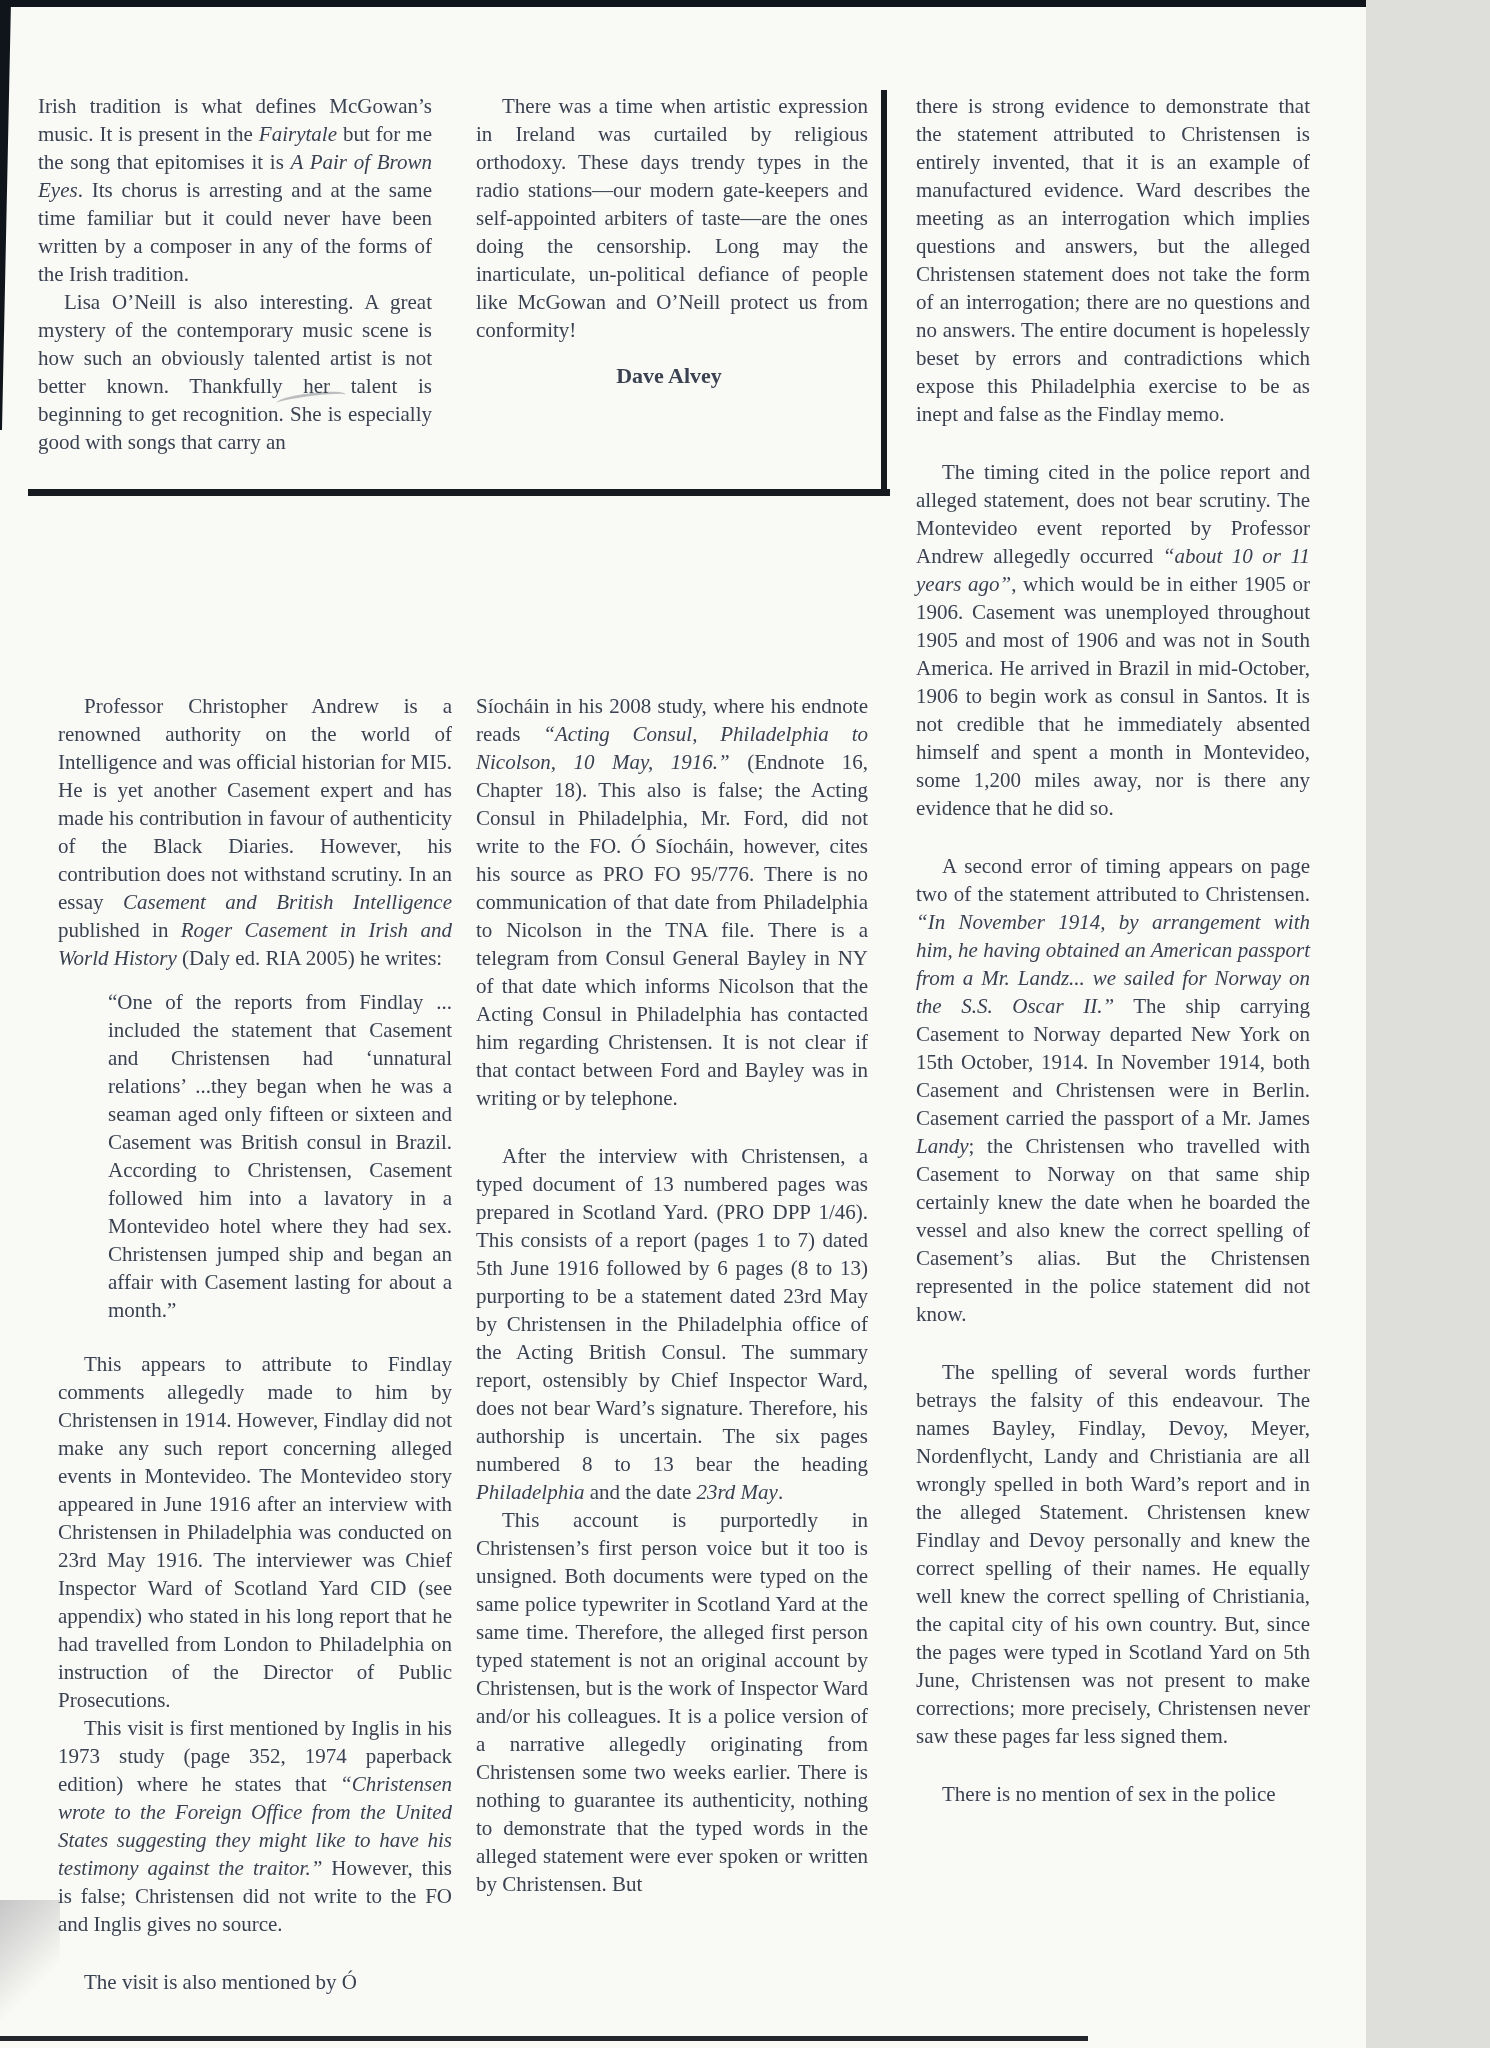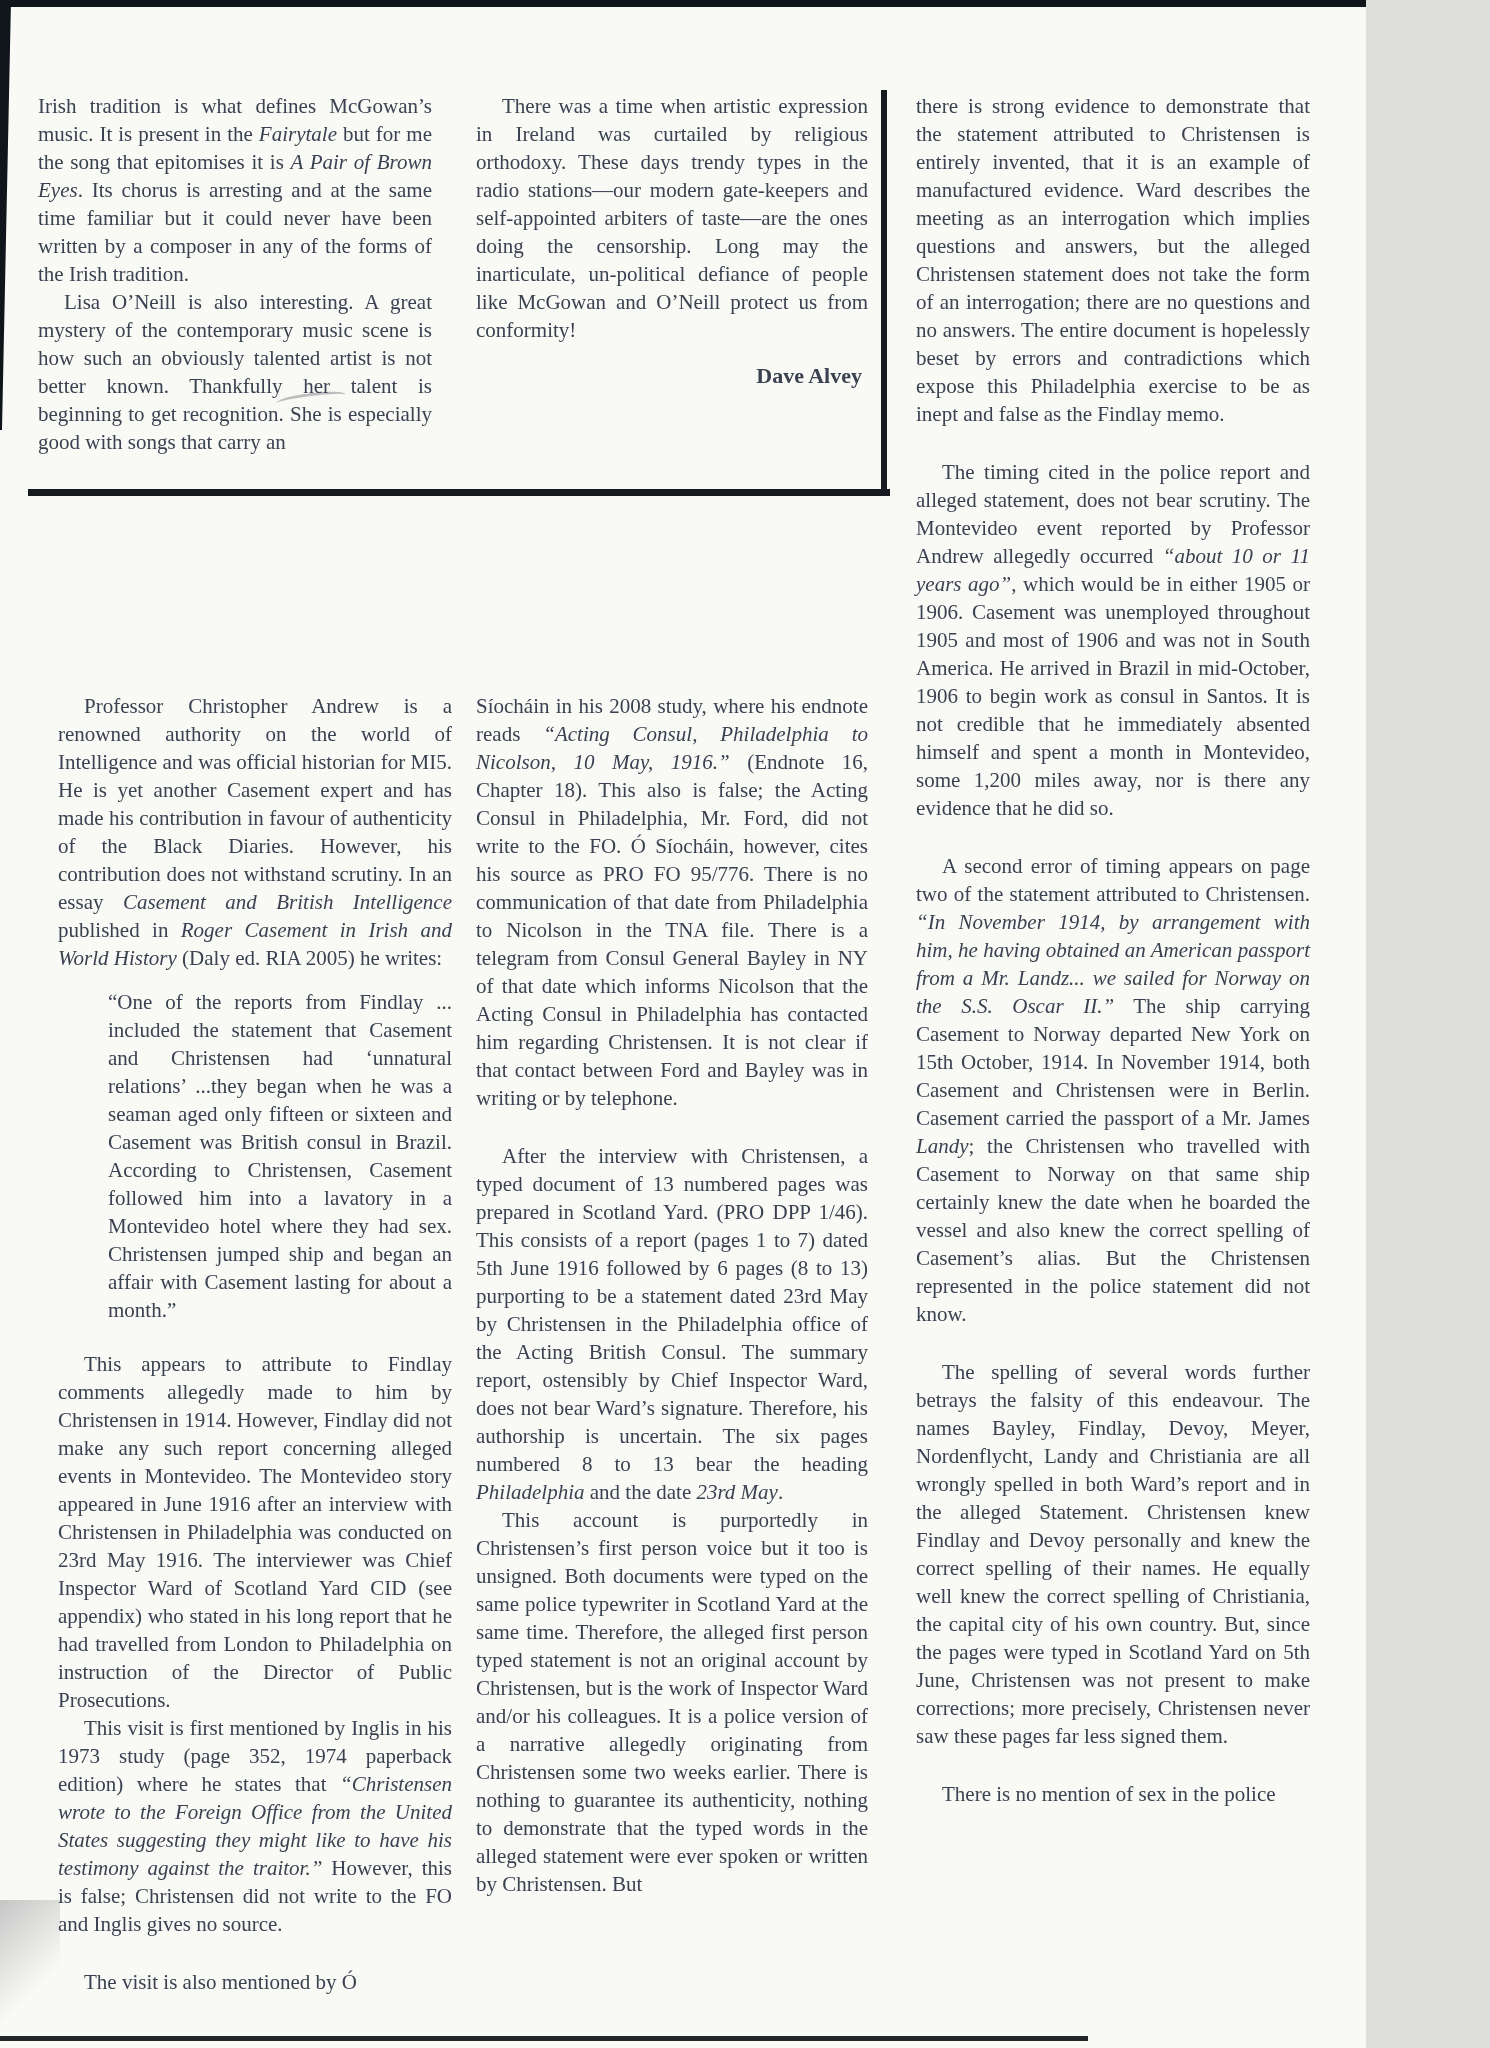--- a/index.html
+++ b/index.html
@@ -32,21 +32,21 @@
   .col-main-1{left:38px;top:692px;width:394px;margin-left:20px;}
   .col-main-2{left:476px;top:692px;width:392px;}
   .para{margin:0;}
   .para.indent{text-indent:26px;}
   .para.gap{margin-top:30px;}
   .para.quote{margin-left:50px;margin-top:16px;margin-bottom:26px;}
   .it{font-style:italic;}
   .title{position:absolute;left:30px;top:592px;margin:0;
          font-family:"Liberation Sans",sans-serif;font-weight:700;font-size:43px;
          letter-spacing:-0.5px;color:#4a505b;}
-  .byline{text-align:right;font-weight:700;margin-top:18px;padding-right:6px;font-size:22px;}
+  .byline{text-align:center;font-weight:700;margin-top:18px;padding-right:6px;font-size:22px;}
   .page-number{position:absolute;left:1362px;top:1986px;width:50px;text-align:right;
                font-size:23px;color:#3a4150;}
 </style>
 </head>
 <body>
 
 <div class="scan">
 
   <div class="top-strip"></div>
   <div class="left-wedge"></div>

